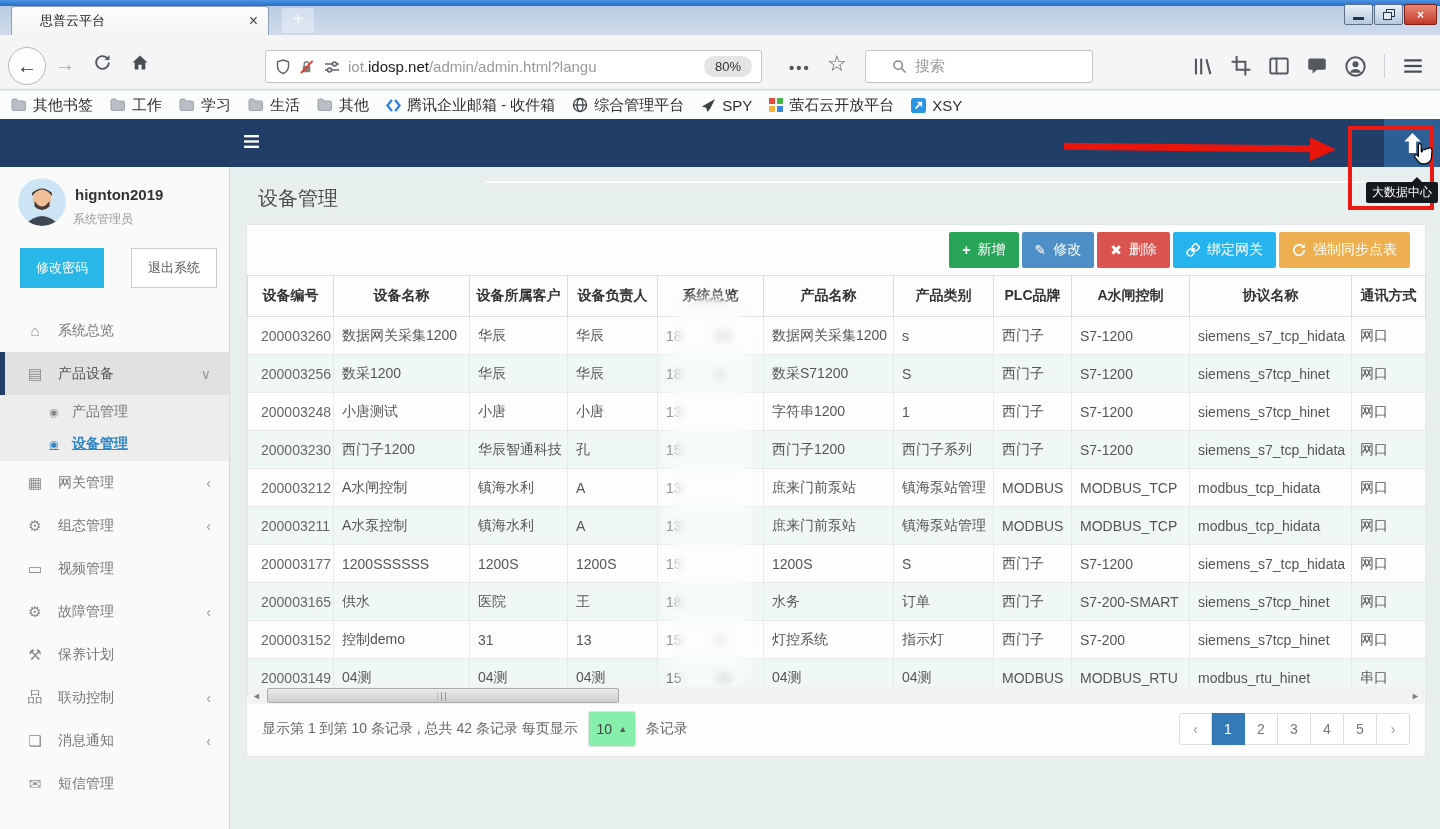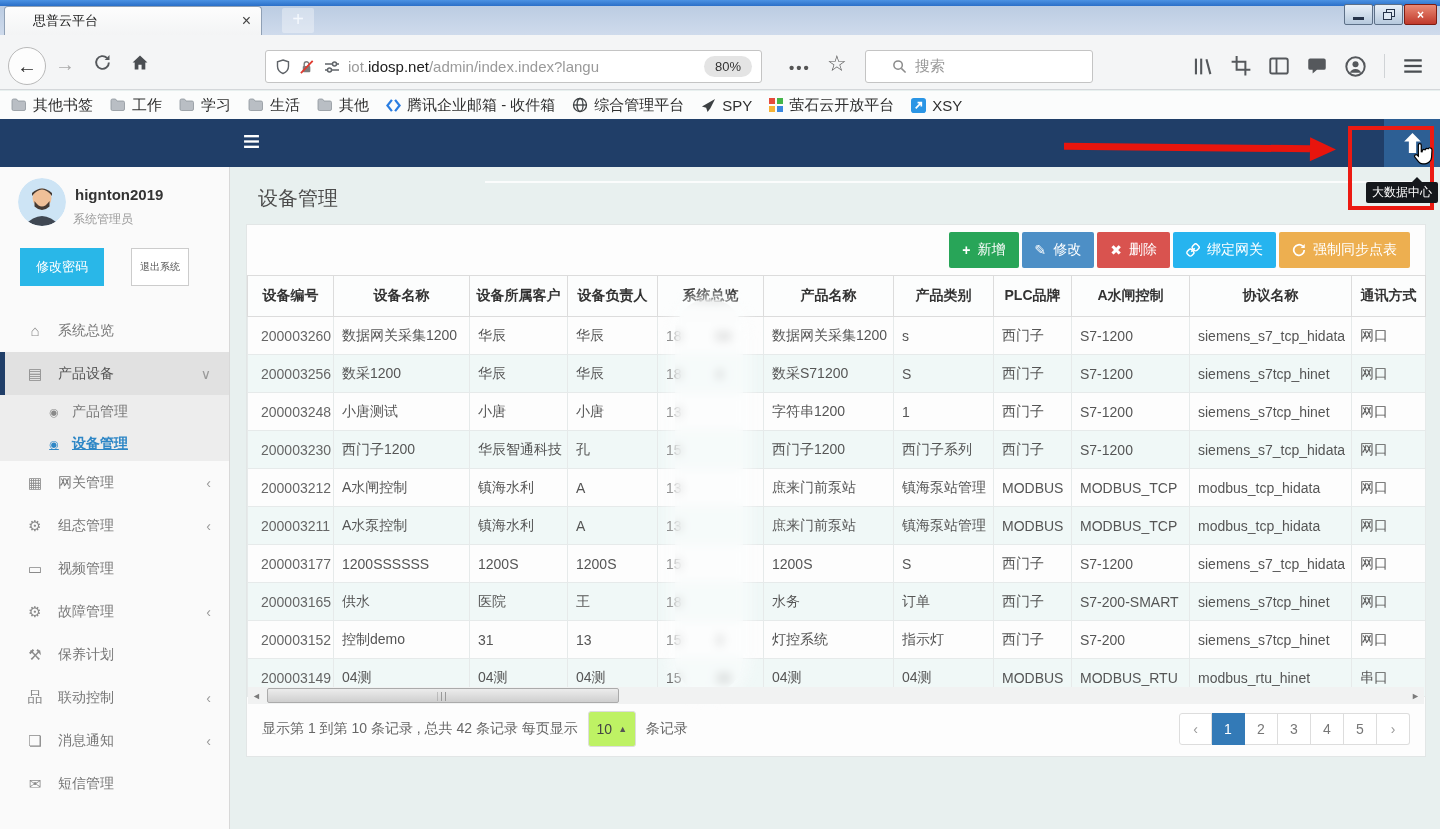--- a/index.html
+++ b/index.html
@@ -4,21 +4,21 @@
 <style>
   html,body{margin:0;padding:0;}
   body{width:1440px;height:829px;position:relative;overflow:hidden;background:#e8f0ef;
        font-family:"Liberation Sans","DejaVu Sans",sans-serif;}
   svg{display:block;}
   
   #titlebar{position:absolute;left:0;top:0;width:1440px;height:35px;
             background:linear-gradient(#b7c9e0,#cfdbec);}
   .top-strip{position:absolute;left:0;top:0;right:0;height:6px;
              background:linear-gradient(#4b92e3,#2a6fc8);}
-  .tab{position:absolute;left:4px;top:6px;width:258px;height:29px;box-sizing:border-box;
+  .tab{position:absolute;left:11px;top:6px;width:258px;height:29px;box-sizing:border-box;
        background:linear-gradient(#fdfdfd,#f3f4f5);border:1px solid #8fa0b5;border-bottom:none;
        border-radius:4px 4px 0 0;display:flex;align-items:center;padding:0 10px 0 28px;
        font-size:13px;color:#1a1a1a;}
   .tab-title{flex:1;white-space:nowrap;overflow:hidden;}
   .tab-close{color:#444;font-size:16px;line-height:16px;}
   .newtab{position:absolute;left:282px;top:8px;width:32px;height:25px;border-radius:2px;
           background:rgba(255,255,255,.35);color:#f4f8fd;font-size:20px;line-height:23px;text-align:center;}
   .winbtns{position:absolute;right:3px;top:4px;display:flex;gap:1px;}
   .winbtn{width:29px;height:21px;border:1px solid #5d7087;border-radius:2px;box-sizing:border-box;
           background:linear-gradient(#e9f0f8,#b6c9dd);display:flex;align-items:center;justify-content:center;
@@ -60,21 +60,21 @@
   .bd-home-btn{position:absolute;left:1384px;top:0;width:56px;height:48px;background:#2d5f94;
                display:flex;align-items:center;justify-content:center;}
   
   #sidebar{position:absolute;left:0;top:167px;width:230px;height:662px;background:#fafafa;
            border-right:1px solid #d8d8d8;box-sizing:border-box;overflow:hidden;}
   .avatar{position:absolute;left:18px;top:11px;width:48px;height:48px;border-radius:50%;overflow:hidden;}
   .uname{position:absolute;left:75px;top:19px;font-weight:bold;font-size:15px;color:#333;}
   .urole{position:absolute;left:73px;top:44px;font-size:12px;color:#9a9a9a;}
   .ubtns{position:absolute;left:20px;top:81px;display:flex;gap:27px;}
   .btn-cyan{background:#29b7e8;color:#fff;border:none;padding:10px 16px;font-size:13px;font-family:inherit;}
-  .btn-plain{background:#fff;color:#555;border:1px solid #ccc;padding:10px 8px;font-size:10px;font-family:inherit;}
+  .btn-plain{background:#fff;color:#555;border:1px solid #ccc;padding:10px 16px;font-size:13px;font-family:inherit;}
   .menu{position:absolute;left:0;top:142px;right:0;}
   .mi{height:43px;display:flex;align-items:center;padding:0 18px 0 26px;color:#777;font-size:14px;gap:14px;}
   .mi .ic{width:18px;text-align:center;color:#8a8a8a;font-size:15px;}
   .mi .chev{margin-left:auto;color:#9a9a9a;font-size:14px;}
   .mi.parent-active{background:#e1e1e1;border-left:5px solid #203e68;padding-left:21px;color:#555;}
   .submenu{background:#ededed;padding:1px 0;}
   .smi{height:32px;display:flex;align-items:center;padding-left:47px;gap:11px;font-size:14px;color:#777;}
   .smi .ic{font-size:11px;color:#8a8a8a;width:14px;text-align:center;}
   .smi.active{color:#2f87c6;text-decoration:underline;font-weight:bold;}
   .smi.active .ic{color:#2f87c6;}
@@ -108,21 +108,21 @@
   .sb-btn{width:17px;height:17px;color:#7b7b7b;font-size:9px;display:flex;align-items:center;
           justify-content:center;flex:none;}
   .sb-track{flex:1;height:17px;position:relative;}
   .sb-thumb{position:absolute;left:2px;top:1px;width:352px;height:15px;box-sizing:border-box;
             background:linear-gradient(#ececec,#cfcfcf);border:1px solid #ababab;border-radius:2px;}
   .sb-grip{position:absolute;left:50%;top:3px;width:11px;height:9px;transform:translateX(-50%);
            background:repeating-linear-gradient(90deg,#999 0 1px,transparent 1px 4px);}
   .pager{position:absolute;left:15px;right:15px;top:487px;height:34px;display:flex;align-items:center;
          color:#666;font-size:14px;}
   .psize{display:inline-flex;align-items:center;justify-content:center;gap:6px;width:46px;height:34px;
-         border:1px solid #ddd;border-radius:3px;background:#bef264;margin:0 10px;color:#444;}
+         border:1px solid #ddd;border-radius:3px;background:#86efac;margin:0 10px;color:#444;}
   .caret-up{font-size:9px;color:#555;}
   .pgroup{margin-left:auto;display:flex;}
   .pcell{min-width:33px;height:32px;box-sizing:border-box;border:1px solid #ddd;border-left:none;
          display:flex;align-items:center;justify-content:center;background:#fff;color:#777;
          font-size:14px;padding:0 6px;}
   .pcell:first-child{border-left:1px solid #ddd;border-radius:3px 0 0 3px;}
   .pcell:last-child{border-radius:0 3px 3px 0;}
   .pcell.nav{color:#999;}
   .pcell.active{background:#337ab7;border-color:#337ab7;color:#fff;}
   
@@ -185,21 +185,21 @@
         <line x1="2" y1="14.5" x2="14.5" y2="1.5" stroke="#e03a2f" stroke-width="1.9"></line>
       </svg>
     <svg width="16" height="16" viewBox="0 0 16 16">
         <g stroke="#5f6368" stroke-width="1.5" fill="#f4f5f6">
           <line x1="1" y1="5" x2="15" y2="5"></line>
           <circle cx="10.5" cy="5" r="2"></circle>
           <line x1="1" y1="11" x2="15" y2="11"></line>
           <circle cx="5.5" cy="11" r="2"></circle>
         </g>
       </svg>
-    <span class="url-text"><span class="sub">iot.</span><span class="host">idosp.net</span><span class="path">/admin/index.index?langu</span></span>
+    <span class="url-text"><span class="sub">iot.</span><span class="host">idosp.net</span><span class="path">/admin/admin.html?langu</span></span>
     <span class="zoom-pill">80%</span>
   </div>
   <div class="dots">•••</div>
   <div class="star">☆</div>
   <div class="searchbox">
     <svg width="15" height="15" viewBox="0 0 16 16">
         <circle cx="6.5" cy="6.5" r="4.5" fill="none" stroke="#8b8b8b" stroke-width="1.6"></circle>
         <line x1="10" y1="10" x2="14.5" y2="14.5" stroke="#8b8b8b" stroke-width="1.6"></line>
       </svg>
     <span>搜索</span>

